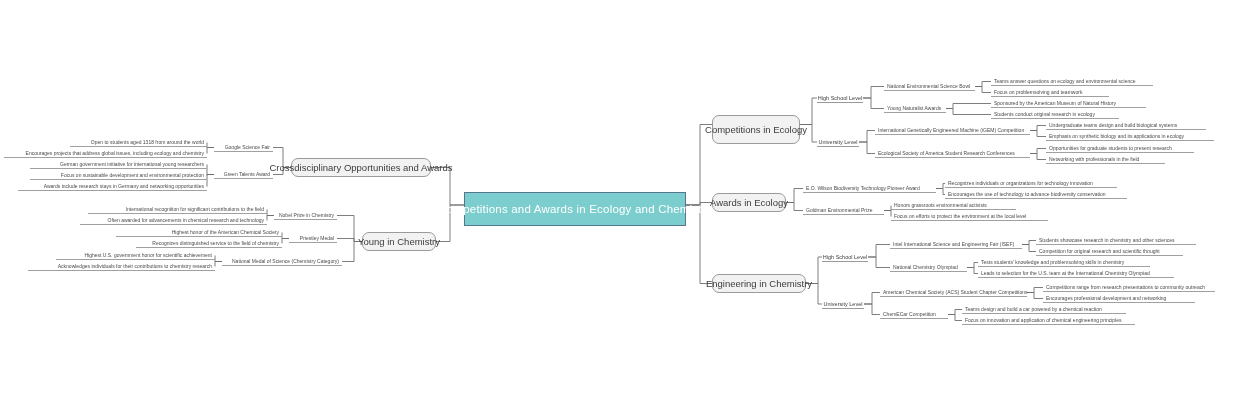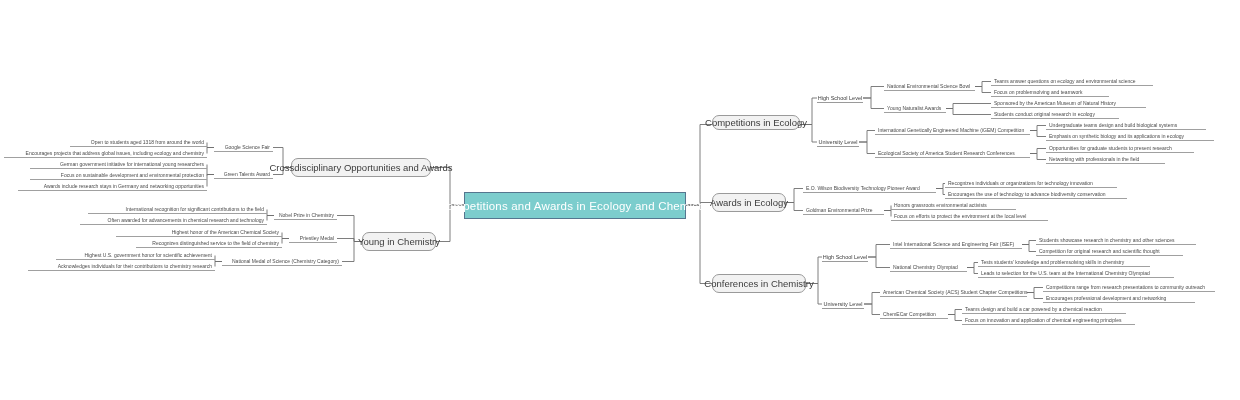--- a/index.html
+++ b/index.html
@@ -134,22 +134,22 @@
       <polyline points="274,215.5 267,215.5 267,209.5 267,209.5" fill="none" stroke="#6f6f6f" stroke-width="0.9"></polyline>
       <polyline points="274,215.5 267,215.5 267,220.5 267,220.5" fill="none" stroke="#6f6f6f" stroke-width="0.9"></polyline>
       <polyline points="362,241.5 354,241.5 354,238.5 337,238.5" fill="none" stroke="#6f6f6f" stroke-width="0.9"></polyline>
       <polyline points="289,238.5 282,238.5 282,232.5 282,232.5" fill="none" stroke="#6f6f6f" stroke-width="0.9"></polyline>
       <polyline points="289,238.5 282,238.5 282,243.5 282,243.5" fill="none" stroke="#6f6f6f" stroke-width="0.9"></polyline>
       <polyline points="362,241.5 354,241.5 354,261.5 342,261.5" fill="none" stroke="#6f6f6f" stroke-width="0.9"></polyline>
       <polyline points="222,261.5 215,261.5 215,255.5 215,255.5" fill="none" stroke="#6f6f6f" stroke-width="0.9"></polyline>
       <polyline points="222,261.5 215,261.5 215,266.5 215,266.5" fill="none" stroke="#6f6f6f" stroke-width="0.9"></polyline>
     </svg>
   <div id="node-layer">
-      <div class="node node-root" style="left: 464px; top: 192px; width: 222px; height: 27px;">Competitions and Awards in Ecology and Chemistry</div>
-      <div class="node node-l1" style="left: 712px; top: 115px; width: 88px; height: 15px;">Competitions in Ecology</div>
+      <div class="node node-root" style="left: 464px; top: 192px; width: 222px; height: 34px;">Competitions and Awards in Ecology and Chemistry</div>
+      <div class="node node-l1" style="left: 712px; top: 115px; width: 88px; height: 29px;">Competitions in Ecology</div>
       <div class="node node-plain" style="left: 817px; top: 93px; width: 46px; height: 10px;">High School Level</div>
       <div class="node node-leaf right" style="left: 884px; top: 82px; width: 91px; height: 9px;">National Environmental Science Bowl</div>
       <div class="node node-leaf right" style="left: 991px; top: 77px; width: 162px; height: 9px;">Teams answer questions on ecology and environmental science</div>
       <div class="node node-leaf right" style="left: 991px; top: 88px; width: 118px; height: 9px;">Focus on problemsolving and teamwork</div>
       <div class="node node-leaf right" style="left: 884px; top: 104px; width: 62px; height: 9px;">Young Naturalist Awards</div>
       <div class="node node-leaf right" style="left: 991px; top: 99px; width: 155px; height: 9px;">Sponsored by the American Museum of Natural History</div>
       <div class="node node-leaf right" style="left: 991px; top: 110px; width: 128px; height: 9px;">Students conduct original research in ecology</div>
       <div class="node node-plain" style="left: 817px; top: 137px; width: 42px; height: 10px;">University Level</div>
       <div class="node node-leaf right" style="left: 875px; top: 126px; width: 155px; height: 9px;">International Genetically Engineered Machine (iGEM) Competition</div>
       <div class="node node-leaf right" style="left: 1046px; top: 121px; width: 160px; height: 9px;">Undergraduate teams design and build biological systems</div>
@@ -157,21 +157,21 @@
       <div class="node node-leaf right" style="left: 875px; top: 149px; width: 155px; height: 9px;">Ecological Society of America Student Research Conferences</div>
       <div class="node node-leaf right" style="left: 1046px; top: 144px; width: 148px; height: 9px;">Opportunities for graduate students to present research</div>
       <div class="node node-leaf right" style="left: 1046px; top: 155px; width: 119px; height: 9px;">Networking with professionals in the field</div>
       <div class="node node-l1" style="left: 712px; top: 193px; width: 74px; height: 19px;">Awards in Ecology</div>
       <div class="node node-leaf right" style="left: 803px; top: 184px; width: 133px; height: 9px;">E.O. Wilson Biodiversity Technology Pioneer Award</div>
       <div class="node node-leaf right" style="left: 945px; top: 179px; width: 172px; height: 9px;">Recognizes individuals or organizations for technology innovation</div>
       <div class="node node-leaf right" style="left: 945px; top: 190px; width: 182px; height: 9px;">Encourages the use of technology to advance biodiversity conservation</div>
       <div class="node node-leaf right" style="left: 803px; top: 206px; width: 81px; height: 9px;">Goldman Environmental Prize</div>
       <div class="node node-leaf right" style="left: 891px; top: 201px; width: 125px; height: 9px;">Honors grassroots environmental activists</div>
       <div class="node node-leaf right" style="left: 891px; top: 212px; width: 157px; height: 9px;">Focus on efforts to protect the environment at the local level</div>
-      <div class="node node-l1" style="left: 712px; top: 274px; width: 94px; height: 19px;">Conferences in Chemistry</div>
+      <div class="node node-l1" style="left: 712px; top: 274px; width: 94px; height: 19px;">Engineering in Chemistry</div>
       <div class="node node-plain" style="left: 822px; top: 252px; width: 46px; height: 10px;">High School Level</div>
       <div class="node node-leaf right" style="left: 890px; top: 240px; width: 132px; height: 9px;">Intel International Science and Engineering Fair (ISEF)</div>
       <div class="node node-leaf right" style="left: 1036px; top: 236px; width: 160px; height: 9px;">Students showcase research in chemistry and other sciences</div>
       <div class="node node-leaf right" style="left: 1036px; top: 247px; width: 147px; height: 9px;">Competition for original research and scientific thought</div>
       <div class="node node-leaf right" style="left: 890px; top: 263px; width: 77px; height: 9px;">National Chemistry Olympiad</div>
       <div class="node node-leaf right" style="left: 978px; top: 258px; width: 172px; height: 9px;">Tests students' knowledge and problemsolving skills in chemistry</div>
       <div class="node node-leaf right" style="left: 978px; top: 269px; width: 196px; height: 9px;">Leads to selection for the U.S. team at the International Chemistry Olympiad</div>
       <div class="node node-plain" style="left: 822px; top: 299px; width: 42px; height: 10px;">University Level</div>
       <div class="node node-leaf right" style="left: 880px; top: 288px; width: 147px; height: 9px;">American Chemical Society (ACS) Student Chapter Competitions</div>
       <div class="node node-leaf right" style="left: 1043px; top: 283px; width: 172px; height: 9px;">Competitions range from research presentations to community outreach</div>

